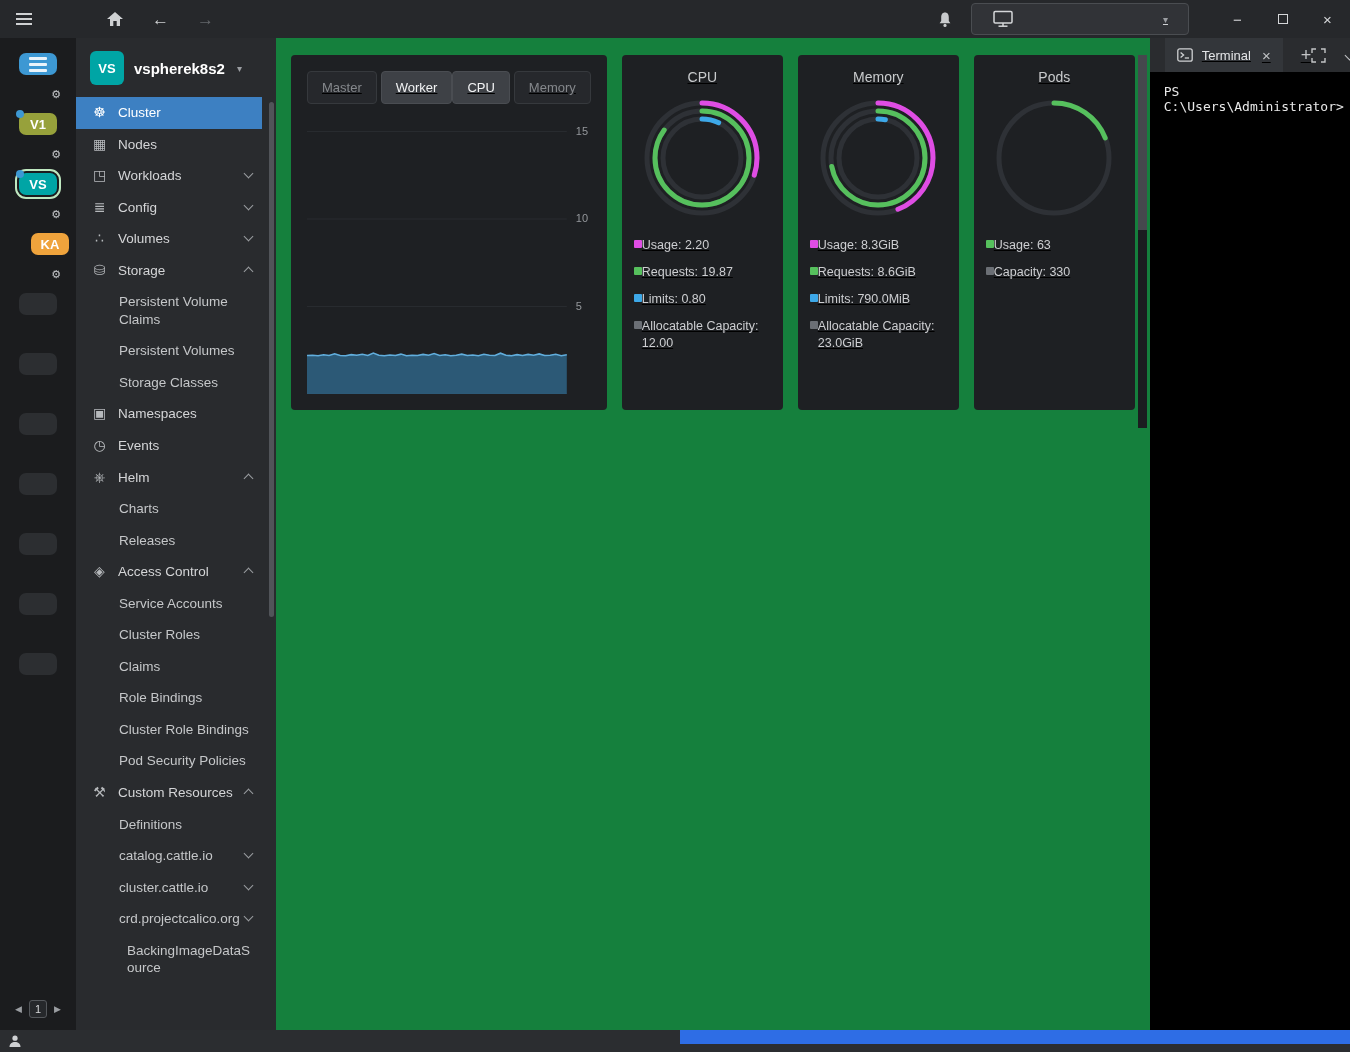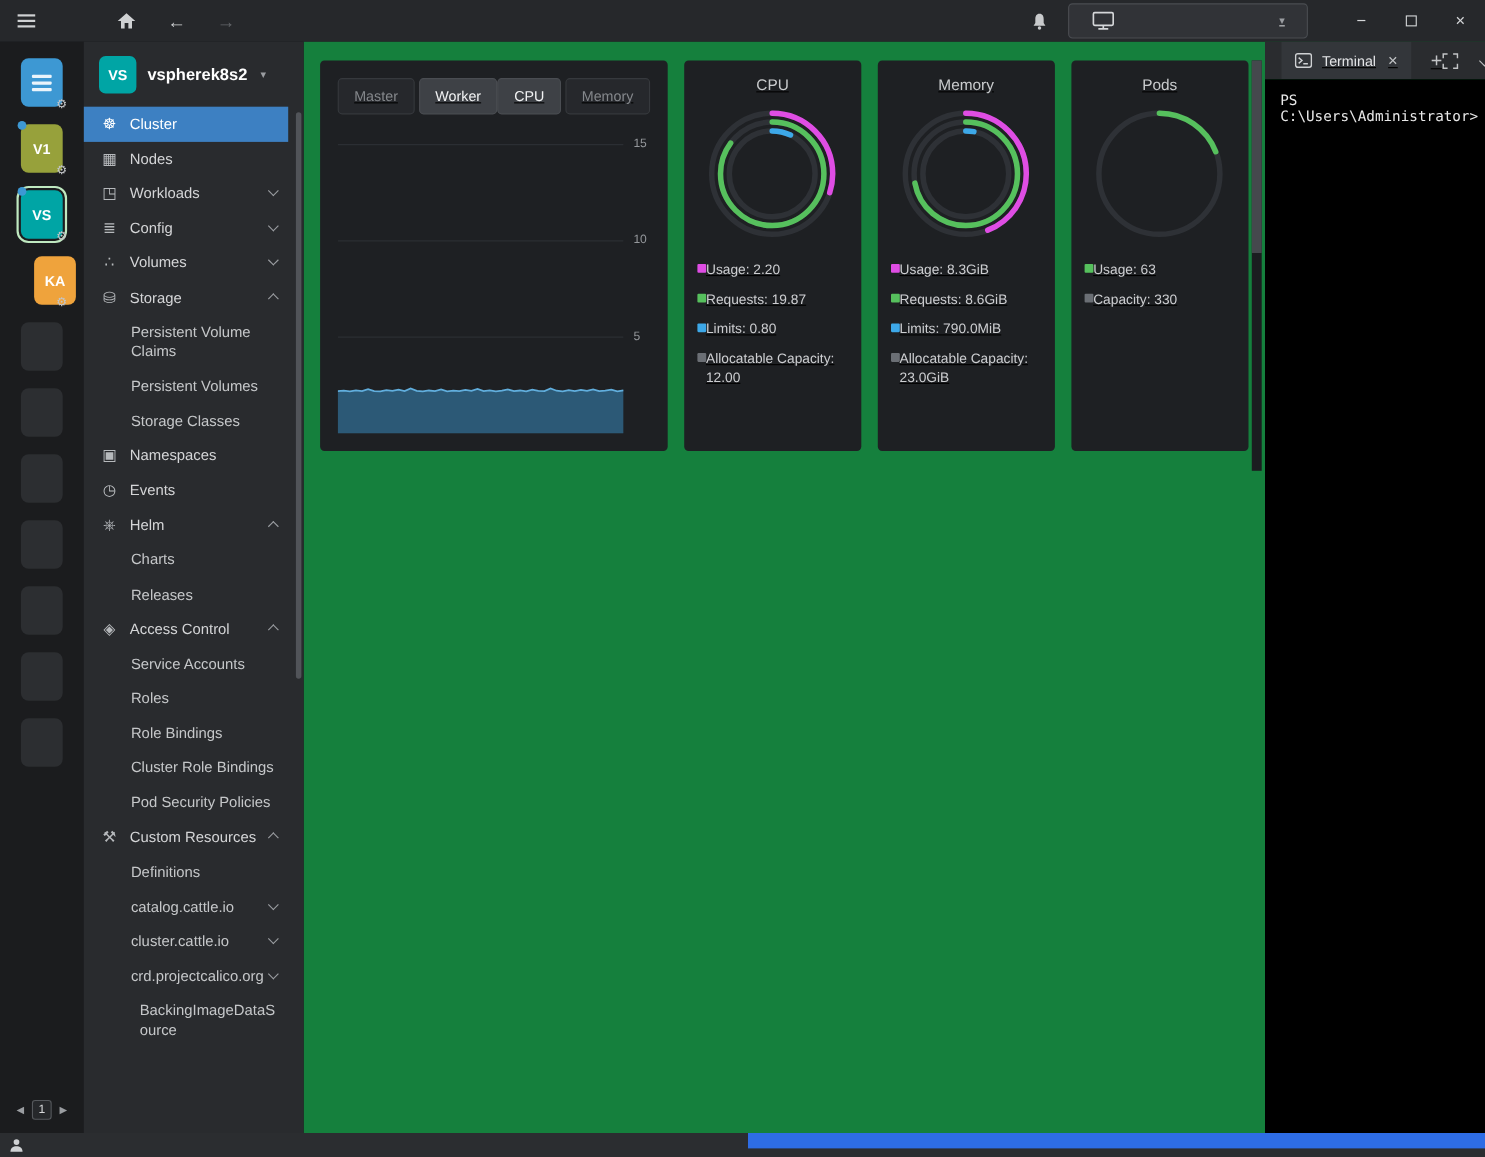--- a/index.html
+++ b/index.html
@@ -26,21 +26,21 @@
   .win-btn { width:45px; height:38px; display:flex; align-items:center; justify-content:center;
              font-size:15px; color:#d5d7d9; cursor:pointer; }
   .win-btn .sq { width:10px; height:10px; border:1.3px solid #d5d7d9; display:block; }
 
   
   .app-body { flex:1; display:flex; min-height:0; }
 
   
   .rail { width:76px; flex:none; background:#1b1c1e; position:relative; display:flex; flex-direction:column; align-items:center; padding-top:15px; }
   .rail-item { position:relative; width:38px; height:38px; margin-bottom:22px; cursor:pointer; }
-  .rail-sq { width:38px; height:44px; border-radius:7px; display:flex; align-items:center; justify-content:center;
+  .rail-sq { width:38px; height:22px; border-radius:7px; display:flex; align-items:center; justify-content:center;
              font-weight:700; font-size:13px; color:#fff; }
   .rail-item.selected .rail-sq { outline:2px solid #bfe8c0; outline-offset:2px; }
   .rail-item.placeholder .rail-sq { background:#2c2e31; }
   .rail-dot { position:absolute; top:-3px; left:-3px; width:8px; height:8px; border-radius:50%; background:#3d98d3; }
   .rail-gear { position:absolute; right:-4px; bottom:-10px; font-size:11px; color:#c3c5c8; }
   .bars { display:flex; flex-direction:column; gap:3px; }
   .bars i { display:block; width:18px; height:3px; background:#eaf4fb; border-radius:1px; }
   .rail-pager { position:absolute; bottom:12px; left:0; right:0; display:flex; justify-content:center; align-items:center; gap:7px; color:#9a9da1; }
   .pager-arrow { font-size:9px; cursor:pointer; }
   .page-box { width:18px; height:18px; border:1px solid #55585c; border-radius:3px; display:flex; align-items:center; justify-content:center;
@@ -277,21 +277,24 @@
           </div>
           <div class="menu-item lvl0">
             <span class="mi-icon">◈</span>
             <span class="mi-label">Access Control</span>
             <span class="chev up"></span>
           </div>
           <div class="menu-item lvl1">
             <span class="mi-label">Service Accounts</span>
           </div>
           <div class="menu-item lvl1">
-            <span class="mi-label">Roles</span>
+            <span class="mi-label">Cluster Roles</span>
+          </div>
+          <div class="menu-item lvl1">
+            <span class="mi-label">Claims</span>
           </div>
           <div class="menu-item lvl1">
             <span class="mi-label">Role Bindings</span>
           </div>
           <div class="menu-item lvl1">
             <span class="mi-label">Cluster Role Bindings</span>
           </div>
           <div class="menu-item lvl1">
             <span class="mi-label">Pod Security Policies</span>
           </div>

